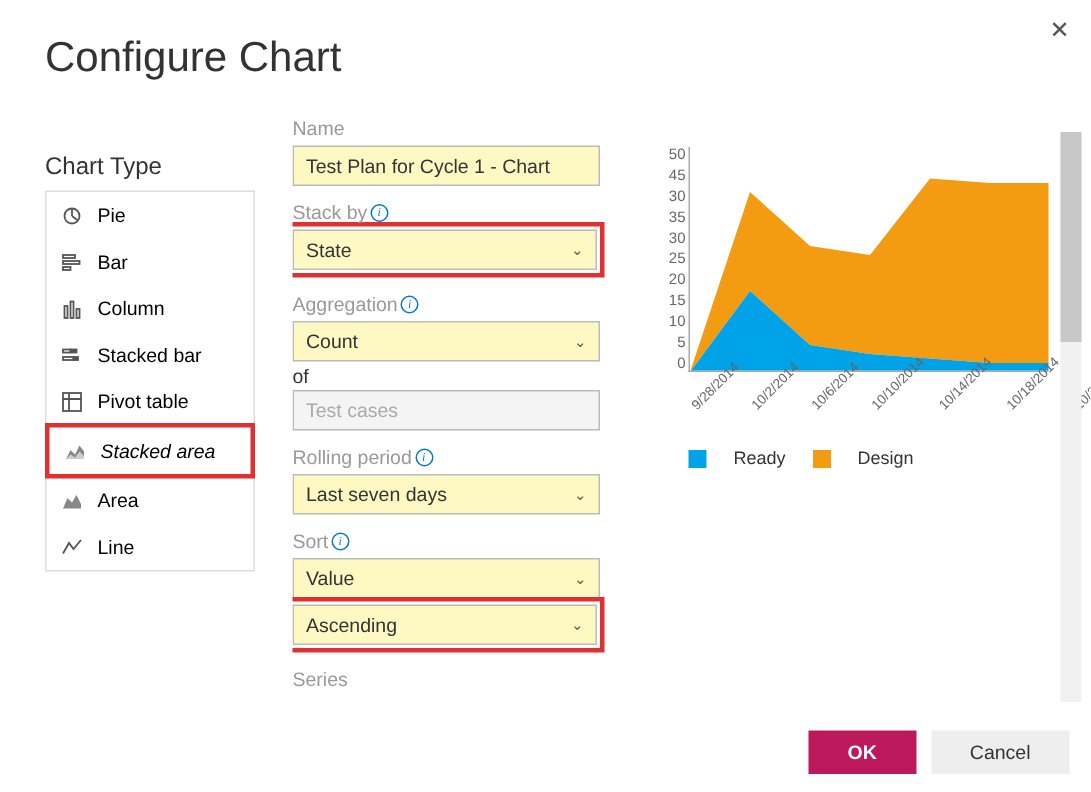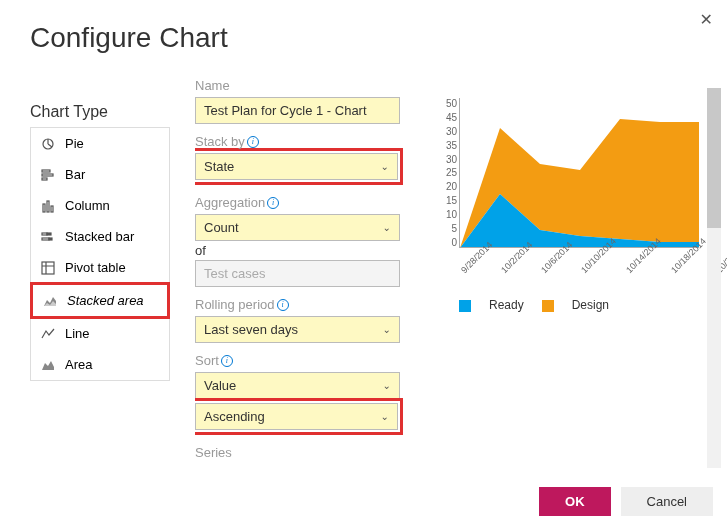--- a/index.html
+++ b/index.html
@@ -105,32 +105,32 @@
               <svg viewBox="0 0 14 14">
                 <path d="M1 12 L4 6 L7 9 L10 3 L13 7 L13 12 Z" fill="#888" stroke="none"></path>
                 <path d="M1 12 L4 9 L7 11 L10 7 L13 10 L13 12 Z" fill="#ccc" stroke="none"></path>
               </svg>
             </span>
           <span>Stacked area</span>
         </div>
         <div class="type-item">
           <span class="type-icon">
               <svg viewBox="0 0 14 14">
+                <path d="M1 12 L4 5 L7 8 L10 3 L13 9 L13 12 Z" fill="#888" stroke="none"></path>
+              </svg>
+            </span>
+          <span>Area</span>
+        </div>
+        <div class="type-item">
+          <span class="type-icon">
+              <svg viewBox="0 0 14 14">
                 <path d="M1 11 L5 4 L8 8 L13 2"></path>
               </svg>
             </span>
           <span>Line</span>
-        </div>
-        <div class="type-item">
-          <span class="type-icon">
-              <svg viewBox="0 0 14 14">
-                <path d="M1 12 L4 5 L7 8 L10 3 L13 9 L13 12 Z" fill="#888" stroke="none"></path>
-              </svg>
-            </span>
-          <span>Area</span>
         </div>
       </div>
     </div>
 
     <div class="mid">
       <div class="fld-label" style="margin-top:0">Name</div>
       <div class="input">
           <span>Test Plan for Cycle 1 - Chart</span>
         </div>
 

